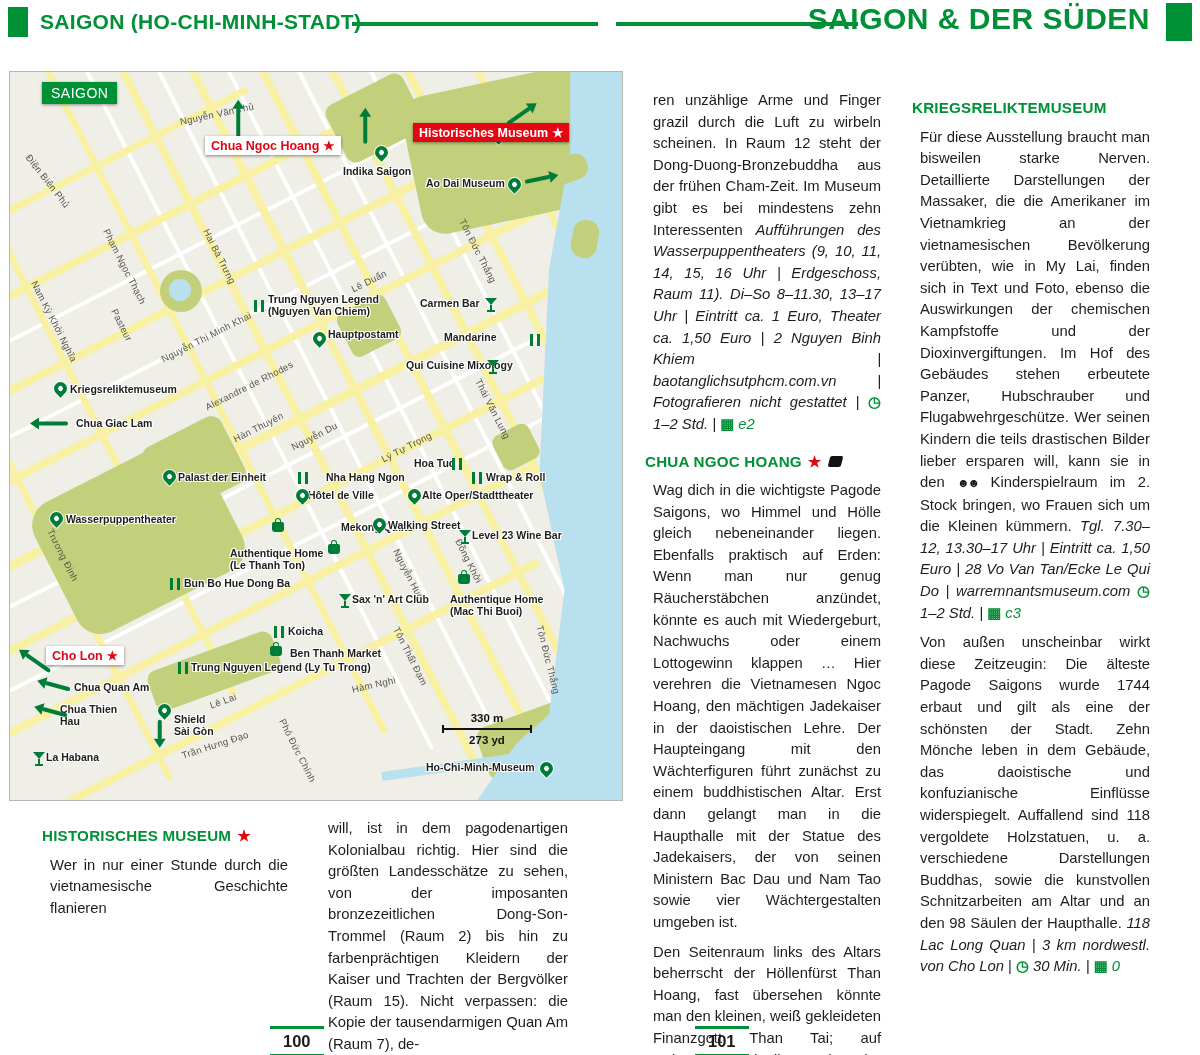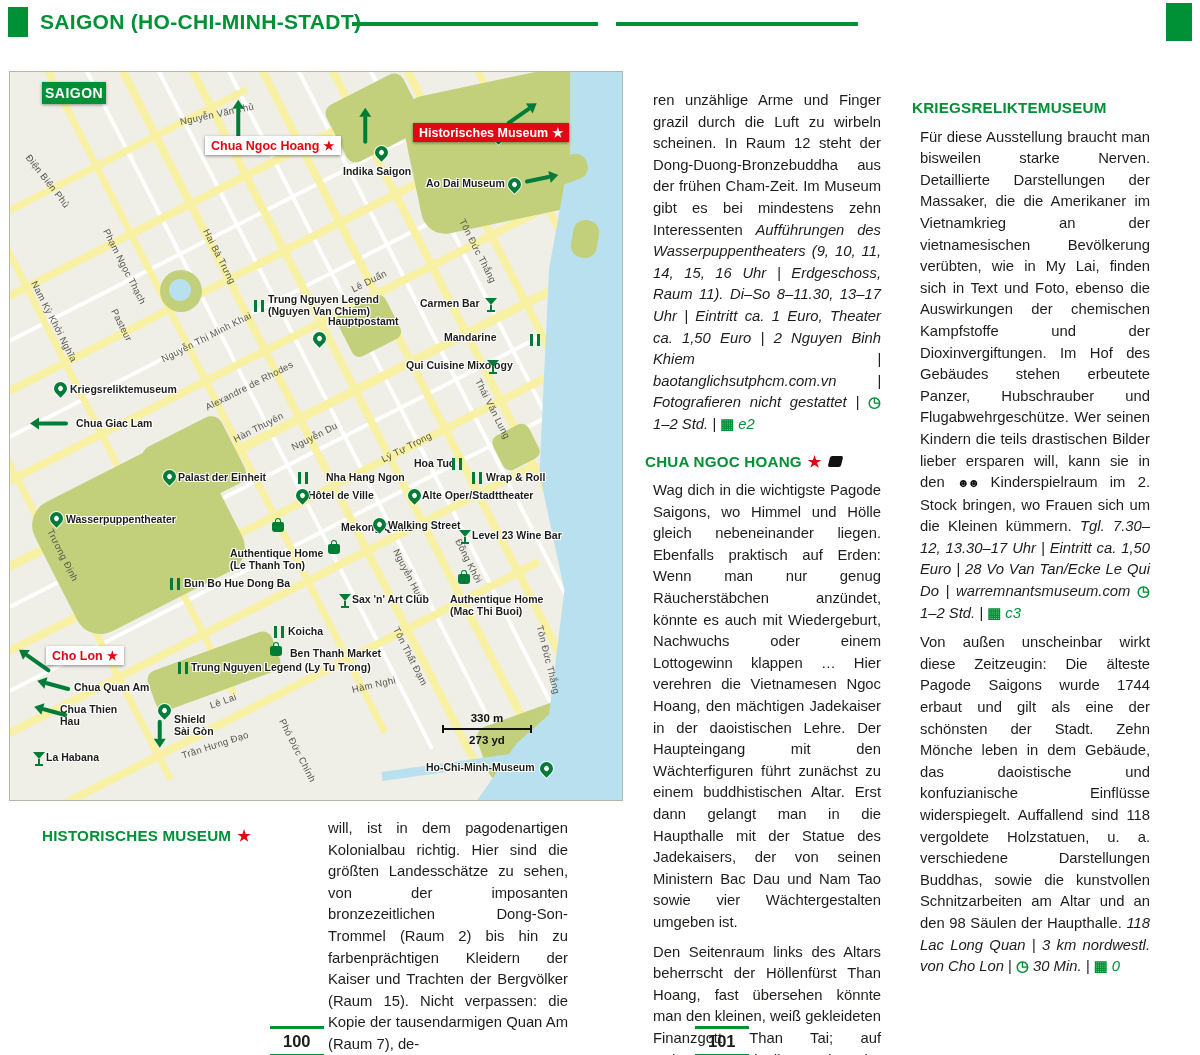--- a/index.html
+++ b/index.html
@@ -30,22 +30,22 @@
     transform:rotate(-8deg);transform-origin:left center;}
   .pond{position:absolute;left:159px;top:207px;width:22px;height:22px;border-radius:50%;background:var(--water);}
 
   .street{position:absolute;font-size:9.5px;color:#55554e;transform-origin:left center;
     white-space:nowrap;letter-spacing:.3px;}
   .poi{position:absolute;font-size:10.5px;font-weight:bold;line-height:11.5px;white-space:pre-line;
     text-shadow:1px 1px 0 #fff,-1px -1px 0 #fff,1px -1px 0 #fff,-1px 1px 0 #fff,0 0 2px #fff;}
   .mapbadge{position:absolute;font-size:12.5px;font-weight:bold;padding:2px 6px;white-space:nowrap;
     box-shadow:0 1px 3px rgba(0,0,0,.45);z-index:8;}
   .mapbadge .bstar{margin-left:4px;}
-  .mapregion{position:absolute;left:32px;top:10px;background:var(--green);color:#fff;font-weight:bold;
-    font-size:14px;padding:3px 3px;letter-spacing:.5px;z-index:9;box-shadow:0 1px 3px rgba(0,0,0,.4);}
+  .mapregion{position:absolute;left:32px;top:10px;background:var(--green);color:#fff;font-weight:normal;
+    font-size:14px;padding:3px 9px;letter-spacing:.5px;z-index:9;box-shadow:0 1px 3px rgba(0,0,0,.4);}
 
   .pin{position:absolute;width:13px;height:13px;background:var(--pin);border-radius:50% 50% 50% 0;
     transform:rotate(-45deg);box-shadow:0 0 0 1px rgba(255,255,255,.8);}
   .pin::after{content:"";position:absolute;left:4px;top:4px;width:5px;height:5px;border-radius:50%;background:#fff;}
   .mcocktail{position:absolute;width:14px;height:14px;}
   .mcocktail::before{content:"";position:absolute;left:1px;top:0;width:0;height:0;
     border-left:6px solid transparent;border-right:6px solid transparent;border-top:7px solid var(--pin);}
   .mcocktail::after{content:"";position:absolute;left:3px;top:7px;width:8px;height:7px;
     background:linear-gradient(var(--pin),var(--pin)) no-repeat 3px 0/2px 5px,
                linear-gradient(var(--pin),var(--pin)) no-repeat 0 5px/8px 2px;}
@@ -87,20 +87,21 @@
 </style>
 </head>
 <body>
 
 <div id="page">
 
   <div class="hbar-l"></div>
   <div class="htitle-l">SAIGON (HO-CHI-MINH-STADT)</div>
   <div class="hrule-l"></div>
   <div class="hrule-r"></div>
+  <div class="htitle-r">SAIGON &amp; DER SÜDEN</div>
   <div class="hbar-r"></div>
 
   <div id="map">
     <div class="mapregion">SAIGON</div>
     <div class="scale">
       <div class="scale-top">330 m</div>
       <div class="scale-bar"></div>
       <div class="scale-bottom">273 yd</div>
     </div>
   <div class="road" style="left: -30px; top: 282px; width: 480px; height: 4px; background: rgb(255, 255, 255); transform: rotate(-27deg);"></div>
@@ -163,21 +164,21 @@
       <div class="street" style="left: 386px; top: 550px; transform: rotate(63deg);">Tôn Thất Đạm</div>
       <div class="street" style="left: 200px; top: 628px; transform: rotate(-20deg);">Lê Lai</div>
       <div class="street" style="left: 172px; top: 678px; transform: rotate(-18deg);">Trần Hưng Đạo</div>
       <div class="street" style="left: 272px; top: 642px; transform: rotate(63deg);">Phó Đức Chính</div>
       <div class="street" style="left: 530px; top: 548px; transform: rotate(76deg);">Tôn Đức Thắng</div>
       <div class="street" style="left: 342px; top: 612px; transform: rotate(-13deg);">Hàm Nghi</div>
       <div class="poi" style="left: 333px; top: 94px;">Indika Saigon</div>
       <div class="poi" style="left: 416px; top: 106px;">Ao Dai Museum</div>
       <div class="poi" style="left: 258px; top: 222px;">Trung Nguyen Legend
 (Nguyen Van Chiem)</div>
-      <div class="poi" style="left: 318px; top: 244px;">Hauptpostamt</div>
+      <div class="poi" style="left: 318px; top: 257px;">Hauptpostamt</div>
       <div class="poi" style="left: 410px; top: 226px;">Carmen Bar</div>
       <div class="poi" style="left: 398px; top: 260px; padding-left: 36px;">Mandarine</div>
       <div class="poi" style="left: 396px; top: 288px;">Qui Cuisine Mixology</div>
       <div class="poi" style="left: 60px; top: 312px;">Kriegsreliktemuseum</div>
       <div class="poi" style="left: 66px; top: 346px;">Chua Giac Lam</div>
       <div class="poi" style="left: 168px; top: 400px;">Palast der Einheit</div>
       <div class="poi" style="left: 302px; top: 400px; padding-left: 14px;">Nha Hang Ngon</div>
       <div class="poi" style="left: 404px; top: 386px;">Hoa Tuc</div>
       <div class="poi" style="left: 476px; top: 400px;">Wrap &amp; Roll</div>
       <div class="poi" style="left: 298px; top: 418px;">Hôtel de Ville</div>
@@ -240,20 +241,21 @@
       <span class="marrow" style="left: 60px; top: 616px; width: 26px; transform: rotate(195deg);"></span>
       <span class="marrow" style="left: 57px; top: 642px; width: 26px; transform: rotate(195deg);"></span>
       <span class="marrow" style="left: 150px; top: 646px; width: 20px; transform: rotate(90deg);"></span>
       <div class="mapbadge" style="left: 195px; top: 64px; background: rgb(255, 255, 255); color: rgb(227, 6, 19);"><span>Chua Ngoc Hoang</span><span class="bstar" style="color: rgb(227, 6, 19);">★</span></div>
       <div class="mapbadge" style="left: 403px; top: 51px; background: rgb(227, 6, 19); color: rgb(255, 255, 255);"><span>Historisches Museum</span><span class="bstar" style="color: rgb(255, 255, 255);">★</span></div>
       <div class="mapbadge" style="left: 36px; top: 574px; background: rgb(255, 255, 255); color: rgb(227, 6, 19);"><span>Cho Lon</span><span class="bstar" style="color: rgb(227, 6, 19);">★</span></div>
     </div>
 
   <div class="col" id="lcol1">
       <h3 class="chead"><span>HISTORISCHES MUSEUM</span><span class="hstar">★</span></h3>
+      <p class="cpara"><span>Wer in nur einer Stunde durch die vietnamesische Geschichte flanieren</span></p>
     </div>
   <div class="col" id="lcol2">
       <p class="cpara"><span>will, ist in dem pagodenartigen Kolonialbau richtig. Hier sind die größten Landesschätze zu sehen, von der imposanten bronzezeitlichen Dong-Son-Trommel (Raum 2) bis hin zu farbenprächtigen Kleidern der Kaiser und Trachten der Bergvölker (Raum 15). Nicht verpassen: die Kopie der tausendarmigen Quan Am (Raum 7), de-</span></p>
     </div>
   <div class="col" id="rcol1">
       <p class="cpara"><span>ren unzählige Arme und Finger grazil durch die Luft zu wirbeln scheinen. In Raum 12 steht der Dong-Duong-Bronzebuddha aus der frühen Cham-Zeit. Im Museum gibt es bei mindestens zehn Interessenten </span><span class="it">Aufführungen des Wasserpuppentheaters (9, 10, 11, 14, 15, 16 Uhr | Erdgeschoss, Raum 11). Di–So 8–11.30, 13–17 Uhr | Eintritt ca. 1 Euro, Theater ca. 1,50 Euro | 2 Nguyen Binh Khiem | baotanglichsutphcm.com.vn | Fotografieren nicht gestattet | </span><span class="isym ic-clock">◷</span><span class="it"> 1–2 Std. | </span><span class="isym ic-map">▦</span><span class="it gr"> e2</span></p>
       <h3 class="chead"><span>CHUA NGOC HOANG</span><span class="hstar">★</span><span class="hinsider"></span></h3>
       <p class="cpara"><span>Wag dich in die wichtigste Pagode Saigons, wo Himmel und Hölle gleich nebeneinander liegen. Ebenfalls praktisch auf Erden: Wenn man nur genug Räucherstäbchen anzündet, könnte es auch mit Wiedergeburt, Nachwuchs oder einem Lottogewinn klappen … Hier verehren die Vietnamesen Ngoc Hoang, den mächtigen Jadekaiser in der daoistischen Lehre. Der Haupteingang mit den Wächterfiguren führt zunächst zu einem buddhistischen Altar. Erst dann gelangt man in die Haupthalle mit der Statue des Jadekaisers, der von seinen Ministern Bac Dau und Nam Tao sowie vier Wächtergestalten umgeben ist.</span></p>
       <p class="cpara"><span>Den Seitenraum links des Altars beherrscht der Höllenfürst Than Hoang, fast übersehen könnte man den kleinen, weiß gekleideten Finanzgott Than Tai; auf Holztafeln sind die Qualen der zehn Höllen dargestellt. Doch der Himmel ist nicht weit entfernt. Der kleine Raum zur Rechten zieht viele Eltern und kinderlose Ehepaare an: Hier geben zwölf himmlische Frauen,</span></p>
     </div>

